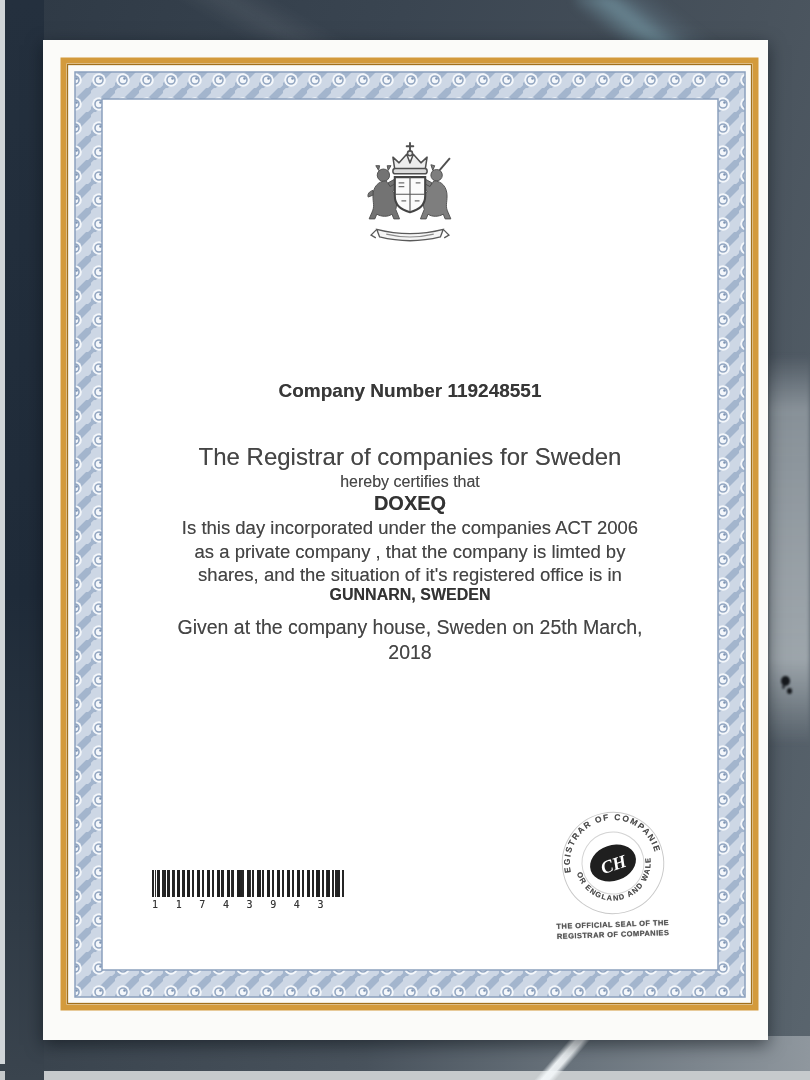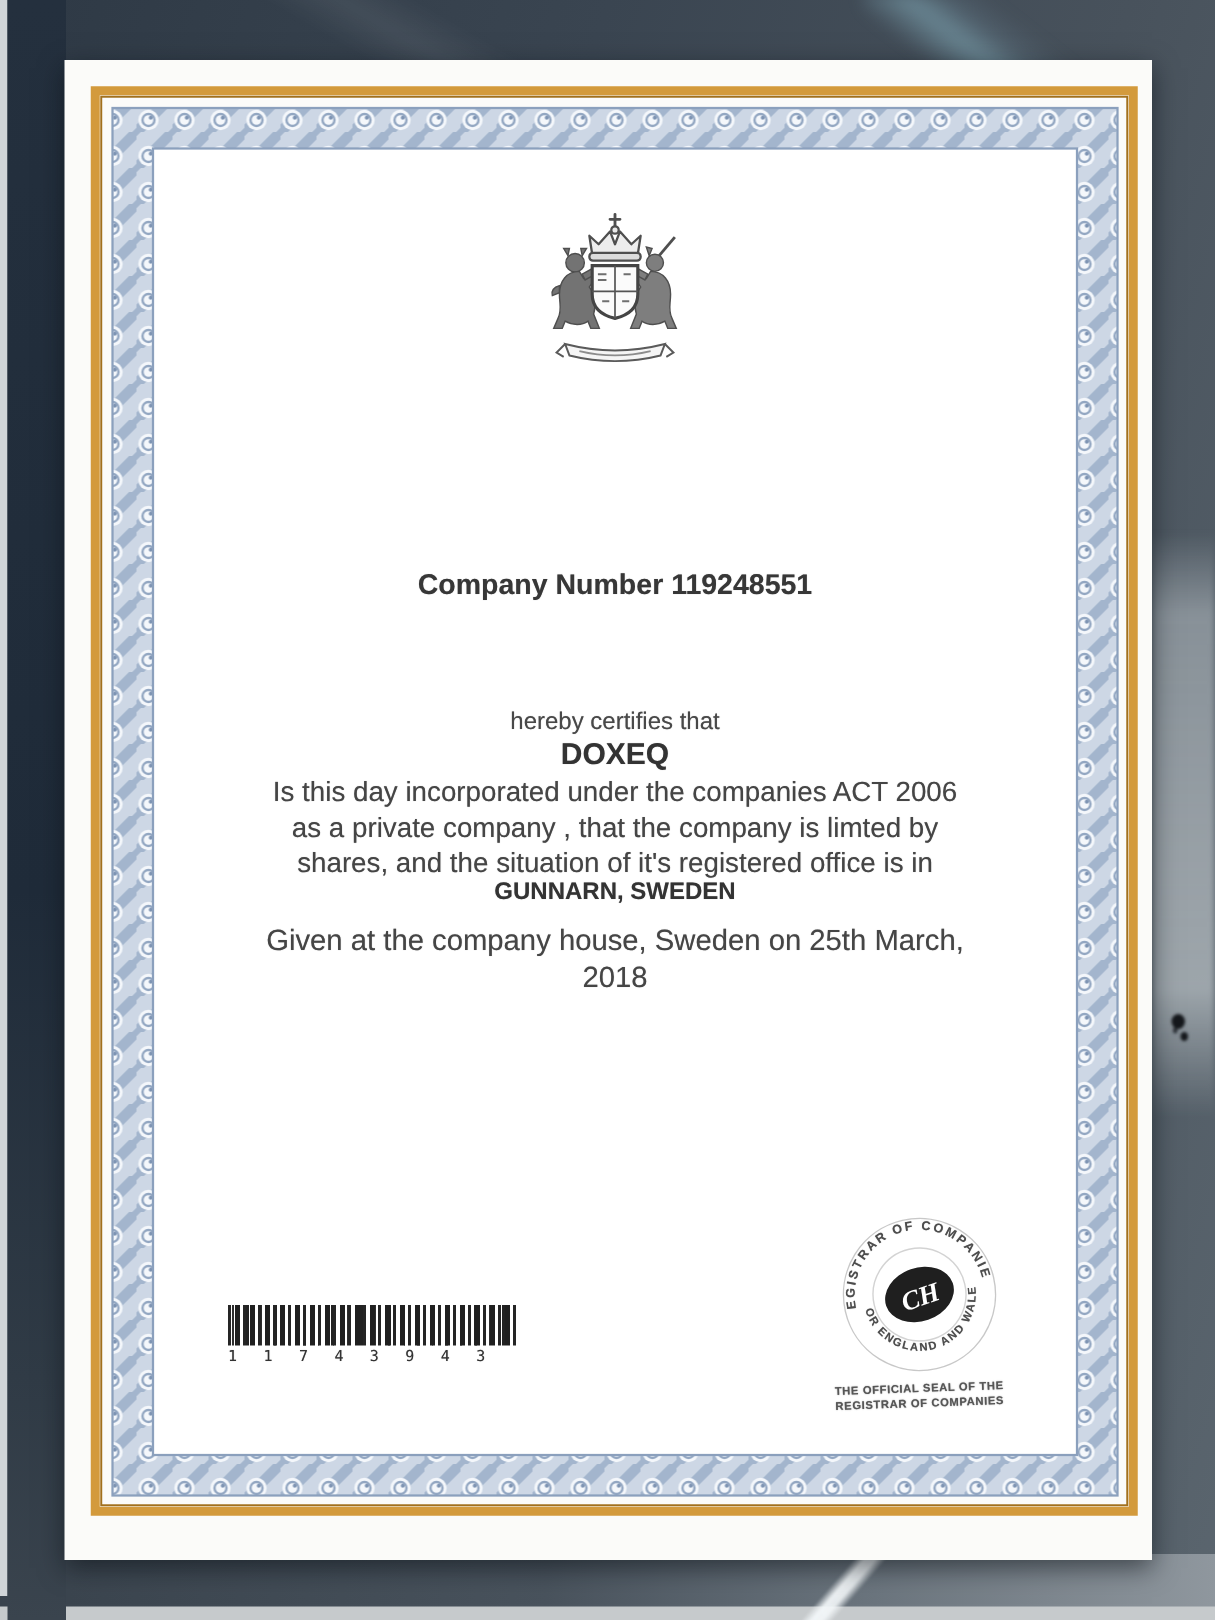--- a/index.html
+++ b/index.html
@@ -132,20 +132,21 @@
         <g fill="#f5f5f5" stroke="#5a5a5a" stroke-width="1.4">
           <path d="M40,93 q35,9 70,0 l-3,8 q-32,8 -64,0 z"></path>
           <path d="M40,93 l-6,6 5,3 M110,93 l6,6 -5,3" fill="none"></path>
           <path d="M50,98 q25,6 50,0" fill="none" stroke="#8c8c8c" stroke-width="1.2"></path>
         </g>
       </svg>
 
 
       <div class="comp-num">Company Number 119248551</div>
 
+      <div class="registrar">The Registrar of companies for Sweden</div>
       <div class="certifies">hereby certifies that</div>
       <div class="co-name">DOXEQ</div>
       <div class="body-par">Is this day incorporated under the companies ACT 2006
 as a private company , that the company is limted by
 shares, and the situation of it's registered office is in</div>
       <div class="reg-office">GUNNARN, SWEDEN</div>
 
       <div class="issued">Given at the company house, Sweden on 25th March,
 2018</div>
 

